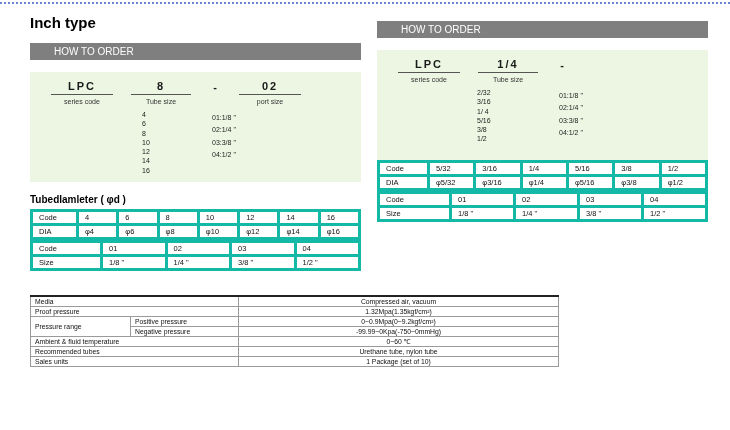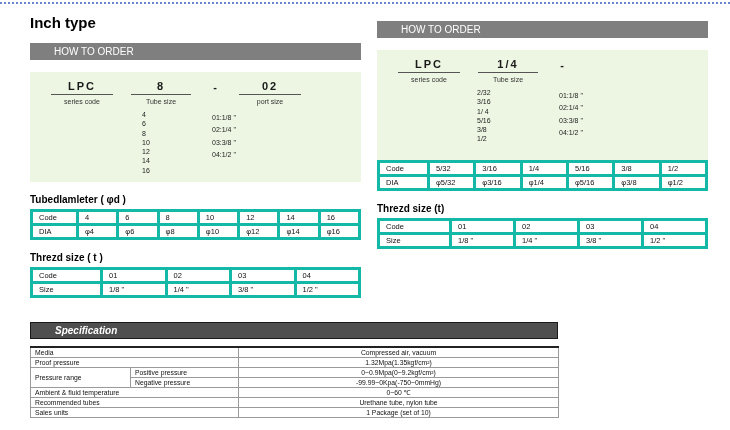--- a/index.html
+++ b/index.html
@@ -135,21 +135,20 @@
         <td>φ6</td>
         <td>φ8</td>
         <td>φ10</td>
         <td>φ12</td>
         <td>φ14</td>
         <td>φ16</td>
       </tr>
     </tbody>
       </table>
 
-    <div class="section-heading">Threzd size ( t )</div>
     <table class="grid">
       <colgroup>
           <col style="width:70px">
           <col>
           <col>
           <col>
           <col>
         </colgroup>
       <tbody>
           <tr>
@@ -228,21 +227,20 @@
         <td>φ5/32</td>
         <td>φ3/16</td>
         <td>φ1/4</td>
         <td>φ5/16</td>
         <td>φ3/8</td>
         <td>φ1/2</td>
       </tr>
     </tbody>
       </table>
 
-    <div class="section-heading">Threzd size (t)</div>
     <table class="grid">
       <colgroup>
           <col style="width:72px">
           <col>
           <col>
           <col>
           <col>
         </colgroup>
       <tbody>
           <tr>
@@ -258,21 +256,20 @@
         <td>1/4 "</td>
         <td>3/8 "</td>
         <td>1/2 "</td>
       </tr>
     </tbody>
       </table>
   </div>
 </div>
 
 <div class="spec-section">
-  <div class="spec-bar">Specification</div>
   <table class="spec">
     <colgroup>
         <col style="width:100px">
         <col style="width:108px">
         <col style="width:320px">
       </colgroup>
     <tbody>
         <tr>
       <td colspan="2">Media</td>
       <td class="val">Compressed air, vacuum</td>

